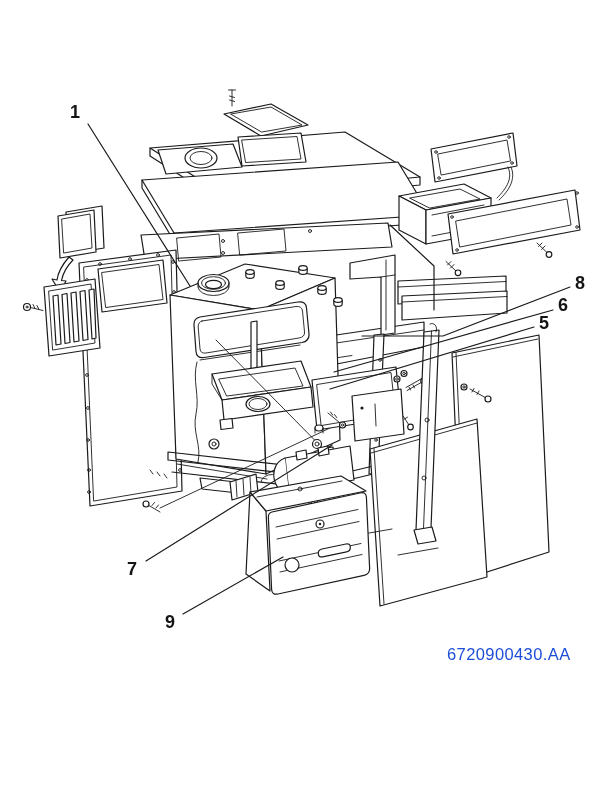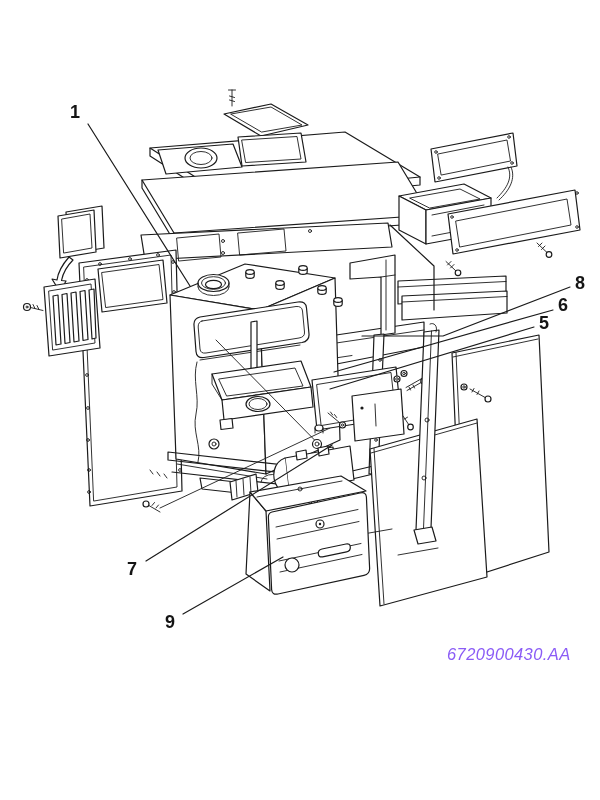--- a/index.html
+++ b/index.html
@@ -5,21 +5,21 @@
   html,body{margin:0;padding:0;background:#fff;}
   .stage{position:relative;width:600px;height:800px;background:#fff;overflow:hidden;
          font-family:"Liberation Sans",sans-serif;}
   .stage svg{position:absolute;left:0;top:0;}
   .ln{fill:none;stroke:#1b1b1b;stroke-width:1.2;stroke-linecap:round;stroke-linejoin:round;}
   .th{fill:none;stroke:#1b1b1b;stroke-width:0.9;stroke-linecap:round;stroke-linejoin:round;}
   .fw{fill:#ffffff;stroke:#1b1b1b;stroke-width:1.2;stroke-linejoin:round;}
   .dk{fill:#1b1b1b;stroke:none;}
   .callout{position:absolute;transform:translate(-50%,-50%);font-weight:700;font-size:18px;
            color:#141414;line-height:1;}
-  .docnum{position:absolute;font-size:16.5px;color:#8b5cf6;letter-spacing:.4px;font-style:italic;}
+  .docnum{position:absolute;font-size:16.5px;color:#1d4ed8;letter-spacing:.4px;}
 </style>
 </head>
 <body>
 
 <div class="stage">
 <svg width="600" height="800" viewBox="0 0 600 800">
 
   <g>
     <path class="th" d="M228.5,90 h7 M232,90 v16 M229.5,96 l5,1.5 M229.5,100 l5,1.5"></path>
     <polygon class="fw" points="224,114 271,104 308,125 261,136"></polygon>

